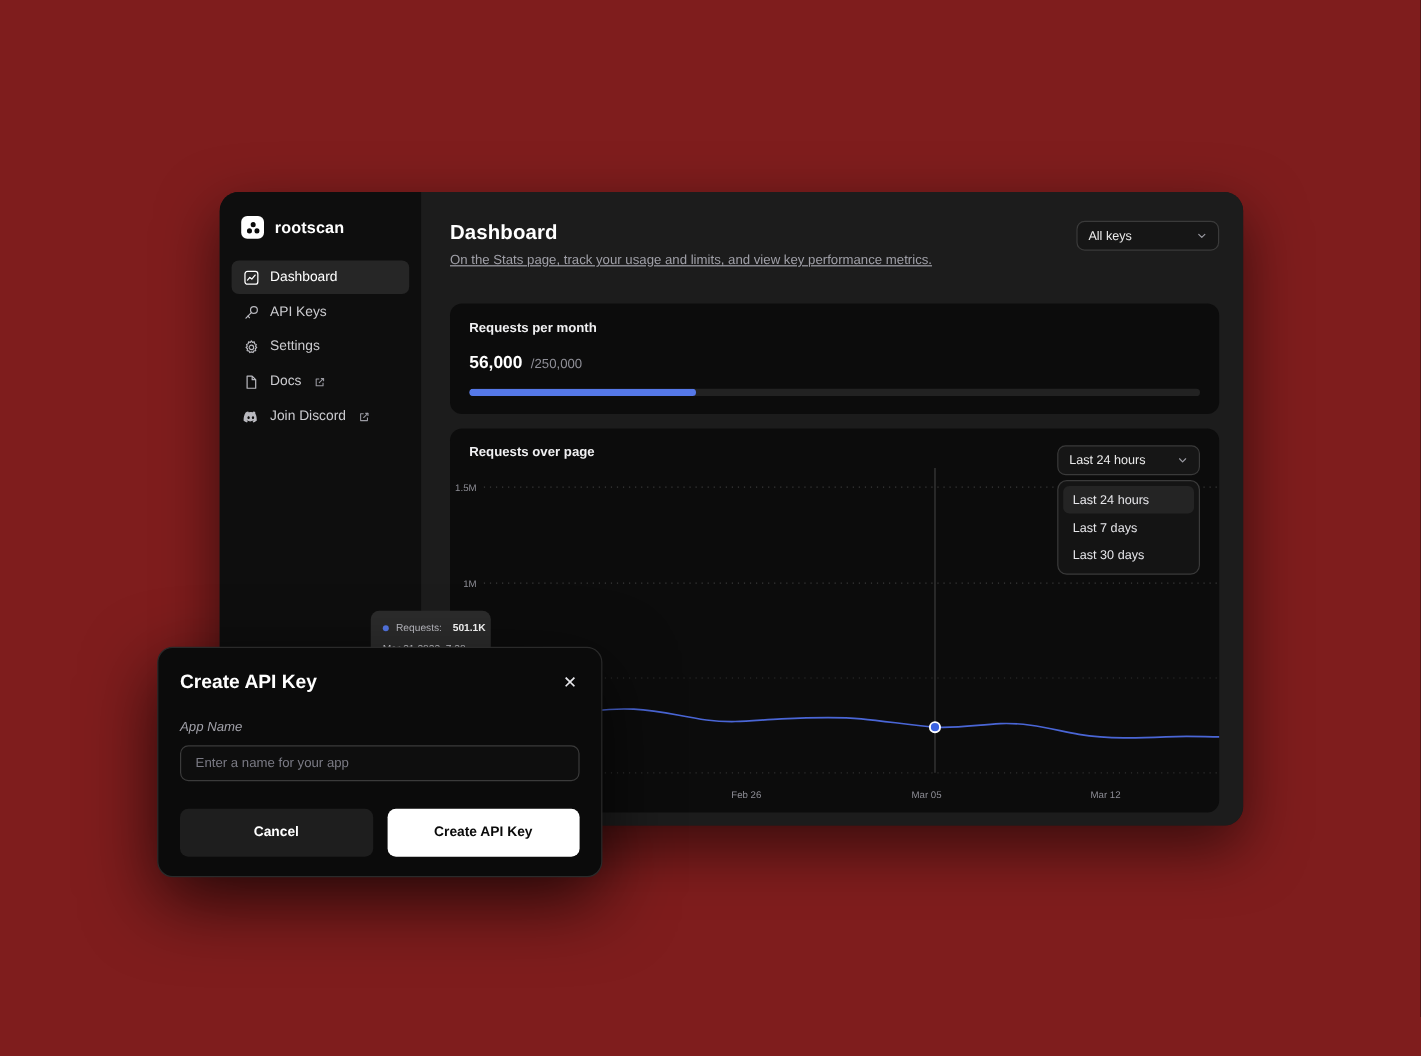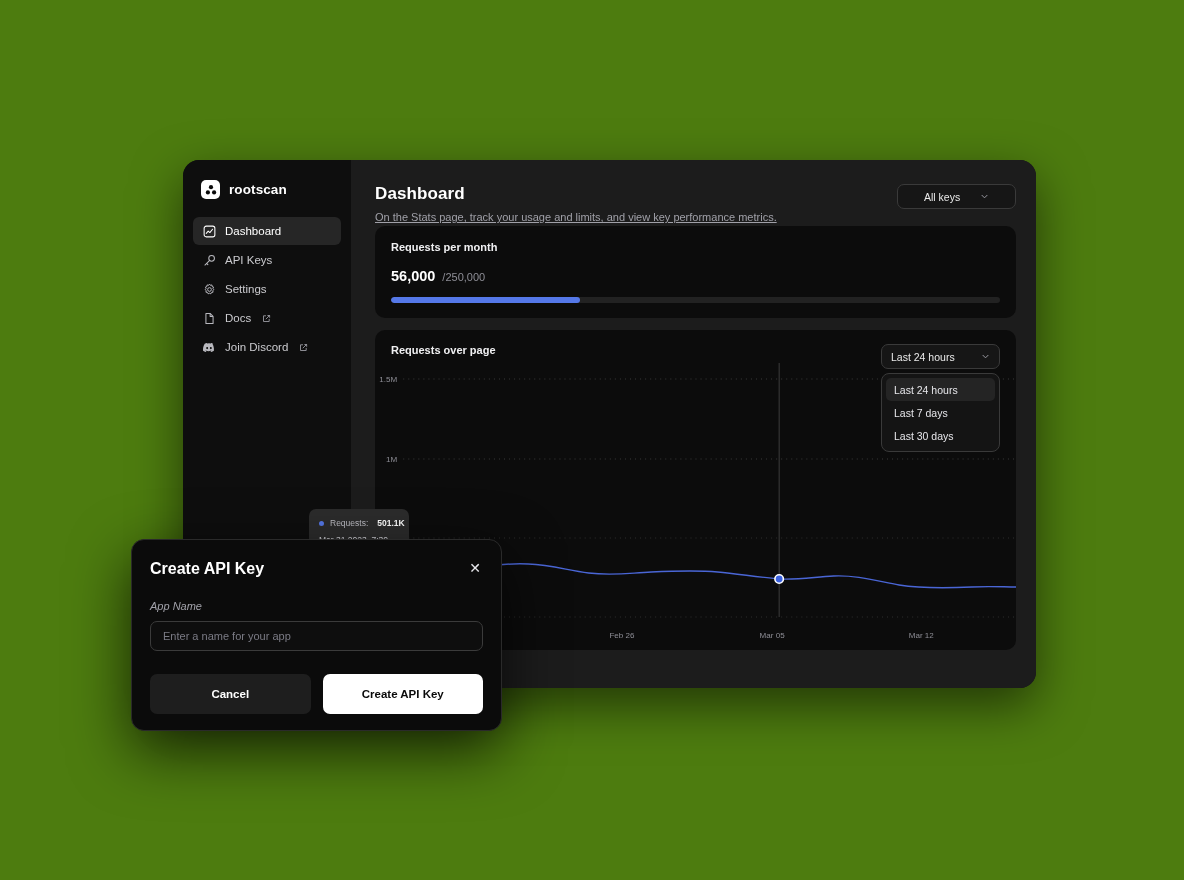--- a/index.html
+++ b/index.html
@@ -2,21 +2,21 @@
 <html><head>
 <meta charset="utf-8">
 <style>
   * { box-sizing: border-box; margin: 0; padding: 0; }
   html, body {
     width: 1184px; height: 880px;
     background: #0a0a0a;
     font-family: "Liberation Sans", sans-serif;
     overflow: hidden;
   }
-  .page { position: relative; width: 1184px; height: 880px; background: #4d7c0f; }
+  .page { position: relative; width: 1184px; height: 880px; background: #7f1d1d; }
 
   
   .app-window {
     position: absolute; left: 183px; top: 160px;
     width: 853px; height: 528px;
     background: #1c1c1c;
     border-radius: 16px;
     display: flex;
     overflow: hidden;
     box-shadow: 0 18px 50px rgba(0,0,0,.55);
@@ -51,26 +51,26 @@
   .main { flex: 1; background: #1c1c1c; padding: 24px 20px 0 24px; position: relative; }
   .main-head { display: flex; justify-content: space-between; align-items: flex-start; }
   .page-title { color: #ffffff; font-size: 17px; font-weight: 700; letter-spacing: .1px; }
   .page-sub { color: #a0a0a8; font-size: 11px; margin-top: 7px; text-decoration: underline; }
 
   .select {
     display: flex; align-items: center; justify-content: space-between;
     border: 1px solid #3a3a3a; border-radius: 7px;
     background: #161616; color: #eaeaea; cursor: pointer;
   }
-  .select-keys { width: 119px; height: 25px; padding: 0 26px; font-size: 10.5px; }
+  .select-keys { width: 119px; height: 25px; padding: 0 9px; font-size: 10.5px; }
   .chev { width: 9px; height: 9px; color: #9b9ba3; display: inline-flex; }
 
   .card {
     background: #0c0c0c; border-radius: 10px;
-    margin-top: 3px; padding: 15px 16px;
+    margin-top: 30px; padding: 15px 16px;
   }
   .card-title { color: #f0f0f2; font-size: 11px; font-weight: 700; }
   .usage-row { display: flex; align-items: baseline; gap: 7px; margin-top: 15px; }
   .usage-value { color: #ffffff; font-size: 14.5px; font-weight: 700; }
   .usage-limit { color: #8e8e96; font-size: 11px; }
   .bar-track { margin-top: 13px; height: 6px; border-radius: 3px; background: #222222; position: relative; overflow: hidden; }
   .bar-fill { height: 100%; border-radius: 3px; background: #5578e8; }
 
   
   .chart-card { margin-top: 12px; padding: 14px 16px 10px 16px; height: 320px; position: relative; }

